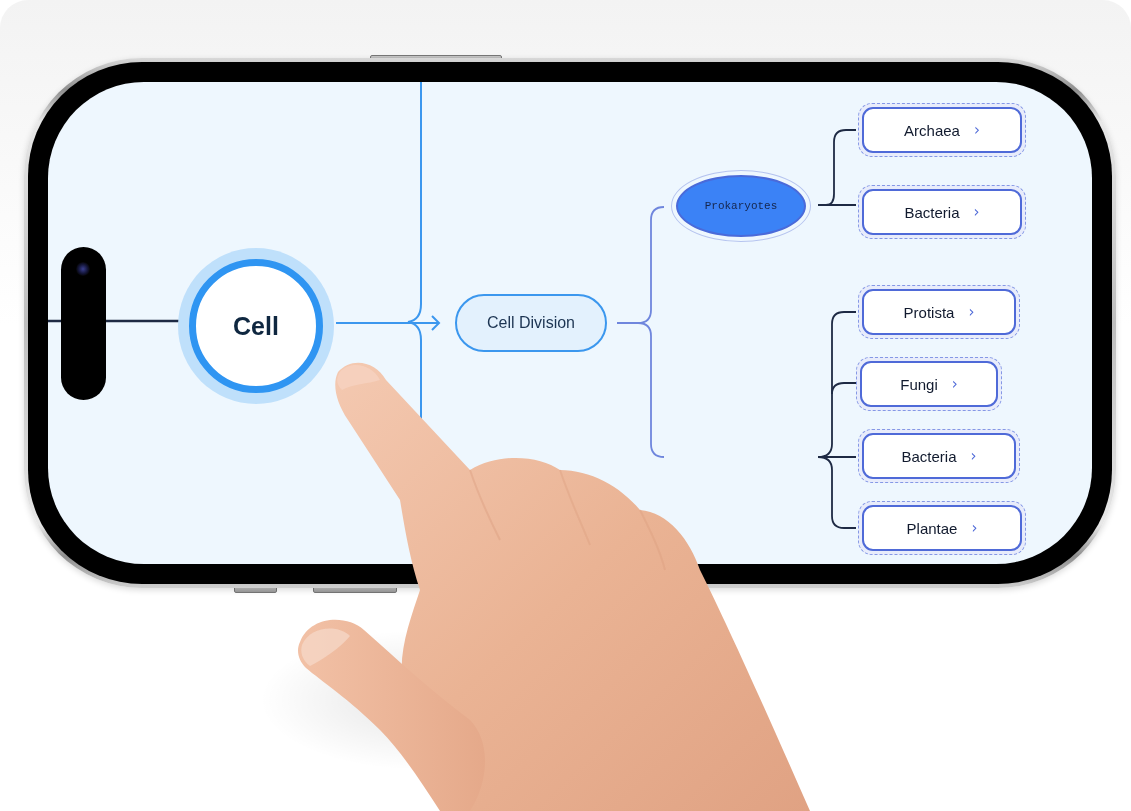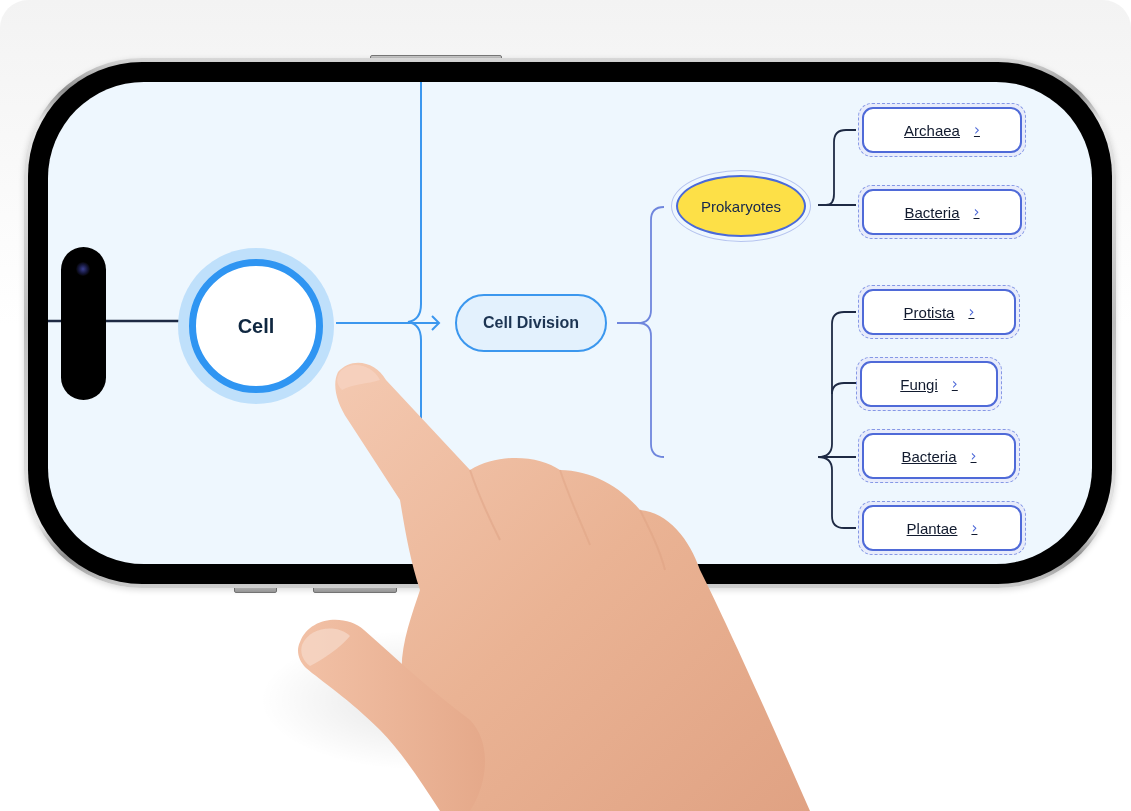--- a/index.html
+++ b/index.html
@@ -91,69 +91,69 @@
       background: #bfe0fb;
       display: flex; align-items: center; justify-content: center;
     }
     .cell-inner {
       width: 134px; height: 134px;
       border-radius: 50%;
       background: #ffffff;
       border: 7px solid #2f95f2;
       box-sizing: border-box;
       display: flex; align-items: center; justify-content: center;
-      font-size: 20px; font-weight: bold; color: #0f2740;
+      font-size: 25px; font-weight: bold; color: #0f2740;
     }
     .division-node {
       position: absolute;
       left: 407px; top: 212px;
       width: 152px; height: 58px;
       border-radius: 29px;
       background: #e3f1fd;
       border: 2.5px solid #3b97ee;
       box-sizing: border-box;
       display: flex; align-items: center; justify-content: center;
-      font-size: 16px; font-weight: bold; color: #1c3452;
+      font-size: 16px; font-weight: normal; color: #1c3452;
     }
     .ellipse-node {
       position: absolute;
       width: 140px; height: 72px;
       border-radius: 50%;
       border: 1.5px solid #b6c4ef;
       box-sizing: border-box;
       display: flex; align-items: center; justify-content: center;
       background: #eef7fe;
     }
     .ellipse-inner {
       width: 130px; height: 62px;
       border-radius: 50%;
-      background: #fde047;
+      background: #3b82f6;
       border: 2.5px solid #4a6ad9;
       box-sizing: border-box;
       display: flex; align-items: center; justify-content: center;
-      font-size: 15px; color: #15264d;
+      font-size: 11px; color: #15264d; font-family: Liberation Mono, monospace;
     }
     .leaf {
       position: absolute;
       height: 54px;
       border: 1.5px dashed #8598e6;
       border-radius: 14px;
       box-sizing: border-box;
       padding: 3px;
       background: #e8ecfb;
     }
     .leaf-inner {
       width: 100%; height: 100%;
       box-sizing: border-box;
       background: #ffffff;
       border: 2.5px solid #4f6ad8;
       border-radius: 11px;
       display: flex; align-items: center; justify-content: center;
       gap: 14px;
-      font-size: 15px; color: #111a2e; text-decoration: underline;
+      font-size: 15px; color: #111a2e;
     }
     .chev {
       color: #4f6ad8;
       font-size: 15px;
       font-family: "DejaVu Sans", sans-serif;
     }
     
     .hand {
       position: absolute;
       left: 0; top: 0;

